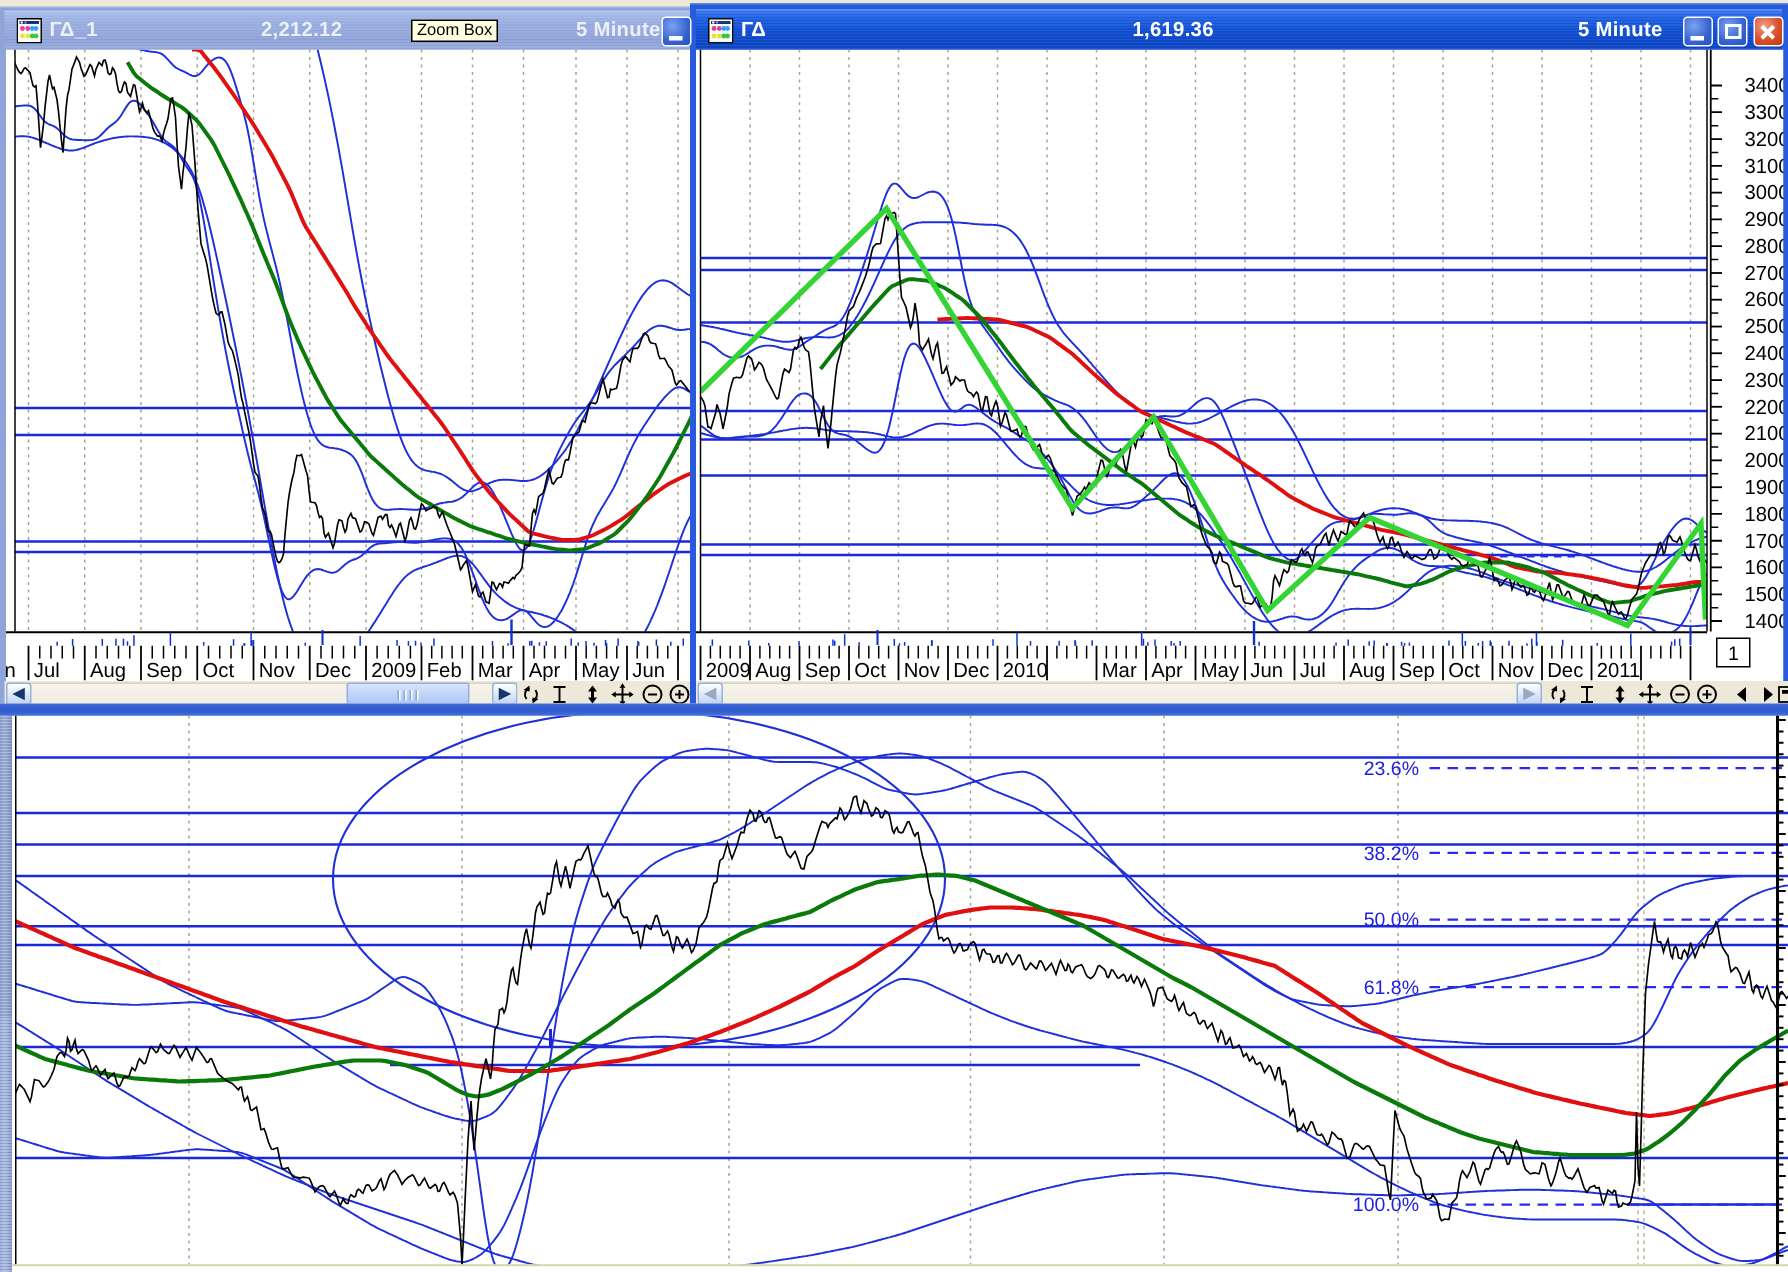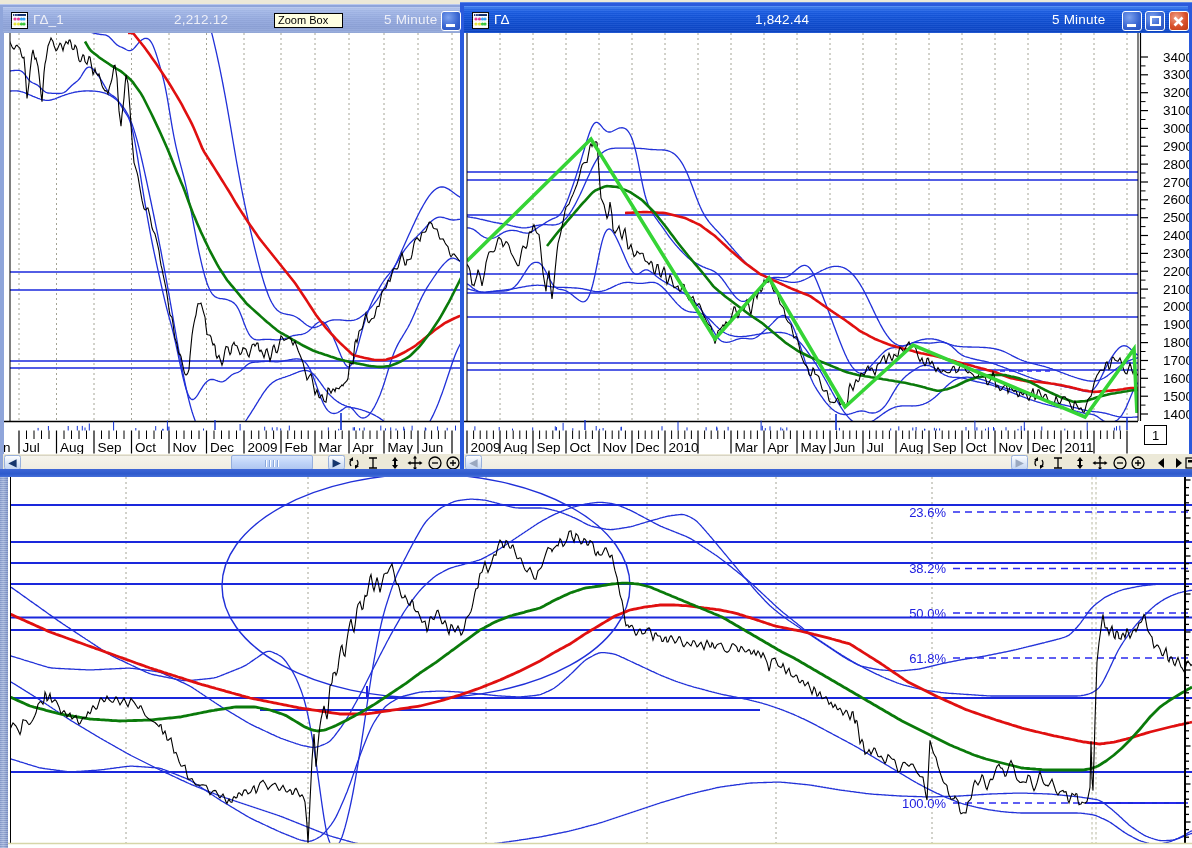--- a/index.html
+++ b/index.html
@@ -4,33 +4,33 @@
 body { width:1192px; height:848px; overflow:hidden; font-family:"Liberation Sans", sans-serif; }
 .page { position:relative; width:1192px; height:848px; background:#ECE9D8; }
 .win { position:absolute; }
 .titlebar { position:absolute; overflow:hidden; }
 .tb-active { background:linear-gradient(180deg,#5490F6 0%,#2E6EEA 8%,#1A5CE2 22%,#1252D6 45%,#0E4ACC 70%,#0D47C6 88%,#1C56D6 96%,#0A3CB8 100%); }
 .tb-inactive { background:linear-gradient(180deg,#B7C8EE 0%,#A4B8E8 15%,#96ABDF 45%,#8DA2D8 75%,#97ACDC 95%,#8296C8 100%); }
 .tb-active:after { content:""; position:absolute; inset:0;
   background:repeating-linear-gradient(0deg, rgba(255,255,255,0.06) 0 1px, rgba(0,0,0,0.03) 1px 2px); }
 .tb-inactive:after { content:""; position:absolute; inset:0;
   background:repeating-linear-gradient(0deg, rgba(255,255,255,0.05) 0 1px, rgba(0,0,0,0.022) 1px 2px); }
-.ttext { position:absolute; top:5px; font-size:13.5px; font-weight:normal; color:#EDEFF8; letter-spacing:0.2px; z-index:3;}
+.ttext { position:absolute; top:5px; font-size:13.5px; font-weight:bold; color:#EDEFF8; letter-spacing:0.2px; z-index:3;}
 .tb-active .ttext { color:#FFFFFF; }
 .xpbtn { position:absolute; width:20px; height:20px; border-radius:3px; border:1px solid #fff;
   font-size:12px; color:#fff; text-align:center; line-height:18px; font-weight:bold; z-index:5; }
 .b-blue { background:radial-gradient(circle at 35% 30%, #7Da2ef 0%, #3663CF 60%, #2852BE 100%); }
 .b-red  { background:radial-gradient(circle at 35% 30%, #F0A088 0%, #D8502A 55%, #BE3A10 100%); }
 .scrollrow { position:absolute; background:#ECE9D8; }
 .sbtn { position:absolute; width:17px; height:15px; border:1px solid #98B0DC; border-radius:2.5px;
   background:linear-gradient(180deg,#FDFEFF,#D9E5F8 60%,#C3D4F0); color:#16366E; font-size:10px; font-weight:bold; text-align:center; line-height:13px; }
 .thumb { position:absolute; height:15px; border:1px solid #95AEDD; border-radius:2px;
   background:linear-gradient(180deg,#D8E6FD,#C0D4F8 50%,#AFC6F0); }
 .track { position:absolute; height:15px; background:linear-gradient(180deg,#F6F4EC,#EFECE0); border-top:1px solid #D8D4C4;}
-.tooltip { position:absolute; background:#FFFFE1; border:1px solid #000; font-size:11px; padding:0px 14px 1px 3px; color:#000; z-index:50; }
+.tooltip { position:absolute; background:#FFFFE1; border:1px solid #000; font-size:11px; padding:0px 3px 1px 3px; color:#000; z-index:50; }
 svg text { white-space:pre; }
 </style></head>
 <body>
 <div class="page">
 
 <div class="win" style="left:0;top:4px;width:466px;height:470px;background:#8FA5DA;border-top:1px solid #B9C8EE;">
   <div class="titlebar tb-inactive" style="left:3px;top:2px;width:463px;height:27px;">
     <div style="position:absolute;left:8px;top:5px;"><svg width="17" height="17" viewBox="0 0 17 17">
             <rect x="0" y="0" width="17" height="17" fill="#000"></rect>
 <rect x="1" y="1" width="15" height="15" fill="#fff"></rect>
@@ -250,21 +250,21 @@
             <circle cx="7.5" cy="7" r="1.6" fill="#e8389a"></circle>
             <circle cx="10.5" cy="7" r="1.6" fill="#30a0f8"></circle>
             <circle cx="13" cy="7" r="1.6" fill="#30a0f8"></circle>
 <rect x="2" y="10" width="13" height="4" fill="#fff"></rect>
 <circle cx="4" cy="12" r="1.6" fill="#e8e838"></circle>
             <circle cx="7.5" cy="12" r="1.6" fill="#e8e838"></circle>
             <circle cx="10.5" cy="12" r="1.6" fill="#38c838"></circle>
             <circle cx="13" cy="12" r="1.6" fill="#38c838"></circle>
 </svg></div>
     <div class="ttext" style="left:30px;top:6px;">ΓΔ</div>
-    <div class="ttext" style="left:291px;top:6px;">1,842.44</div>
+    <div class="ttext" style="left:291px;top:6px;">1,619.36</div>
     <div class="ttext" style="left:588px;top:6px;">5 Minute</div>
   </div>
   <div class="xpbtn b-blue" style="left:662px;top:8px;">
         <div style="position:absolute;left:4px;bottom:3px;width:9px;height:3px;background:#fff;"></div>
       </div>
   <div class="xpbtn b-blue" style="left:685px;top:8px;">
         <div style="position:absolute;left:3.5px;top:4px;width:11px;height:10px;border:2px solid #fff;"></div>
       </div>
   <div class="xpbtn b-red" style="left:709px;top:8px;">
         <svg width="18" height="18" style="position:absolute;left:0;top:0">

